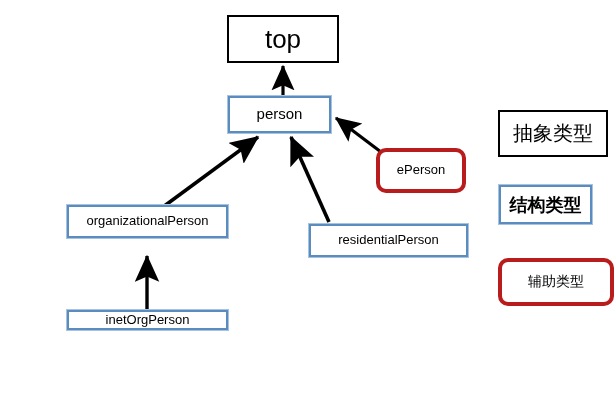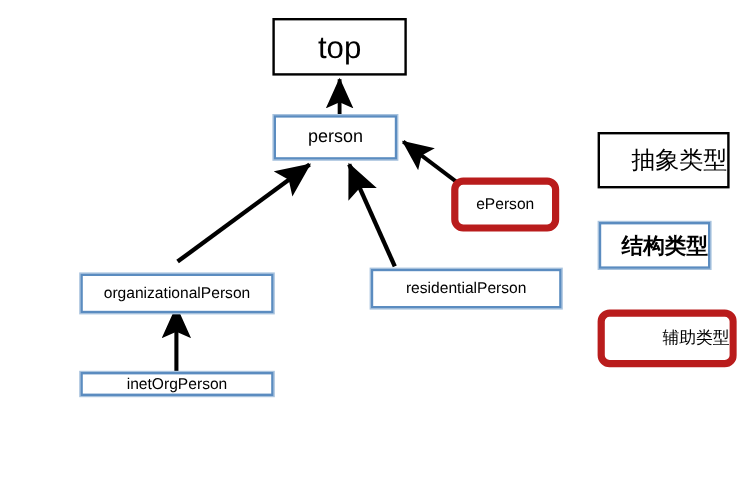--- a/index.html
+++ b/index.html
@@ -40,28 +40,28 @@
   .style-abstract {
     border: 2px solid #000000;
   }
   
   .style-structural {
     border: 2px solid #5b8cc0;
     box-shadow: 0 0 0 1px #a8c3de;
   }
   
   .style-auxiliary {
-    border: 6px solid #b91c1c;
+    border: 4px solid #b91c1c;
     border-radius: 10px;
   }
   .legend-box {
     position: absolute;
     display: flex;
     align-items: center;
-    justify-content: flex-end;
+    justify-content: center;
     box-sizing: border-box;
     background: #ffffff;
     color: #000000;
     white-space: nowrap;
   }
 </style>
 </head>
 <body>
 
 <div id="canvas">
@@ -97,21 +97,21 @@
   <div id="nodes">
       <div class="node style-abstract" style="left: 191px; top: 15px; width: 112px; height: 48px; font-size: 26px;">
         <span>top</span>
       </div>
       <div class="node style-structural" style="left: 192px; top: 96px; width: 103px; height: 37px; font-size: 15px;">
         <span>person</span>
       </div>
       <div class="node style-auxiliary" style="left: 340px; top: 148px; width: 90px; height: 45px; font-size: 13px;">
         <span>ePerson</span>
       </div>
-      <div class="node style-structural" style="left: 31px; top: 228px; width: 161px; height: 33px; font-size: 13px;">
+      <div class="node style-structural" style="left: 31px; top: 205px; width: 161px; height: 33px; font-size: 13px;">
         <span>organizationalPerson</span>
       </div>
       <div class="node style-structural" style="left: 273px; top: 224px; width: 159px; height: 33px; font-size: 13px; text-align: right;">
         <span>residentialPerson</span>
       </div>
       <div class="node style-structural" style="left: 31px; top: 310px; width: 161px; height: 20px; font-size: 13px;">
         <span>inetOrgPerson</span>
       </div>
     </div>
   <div id="legend">

